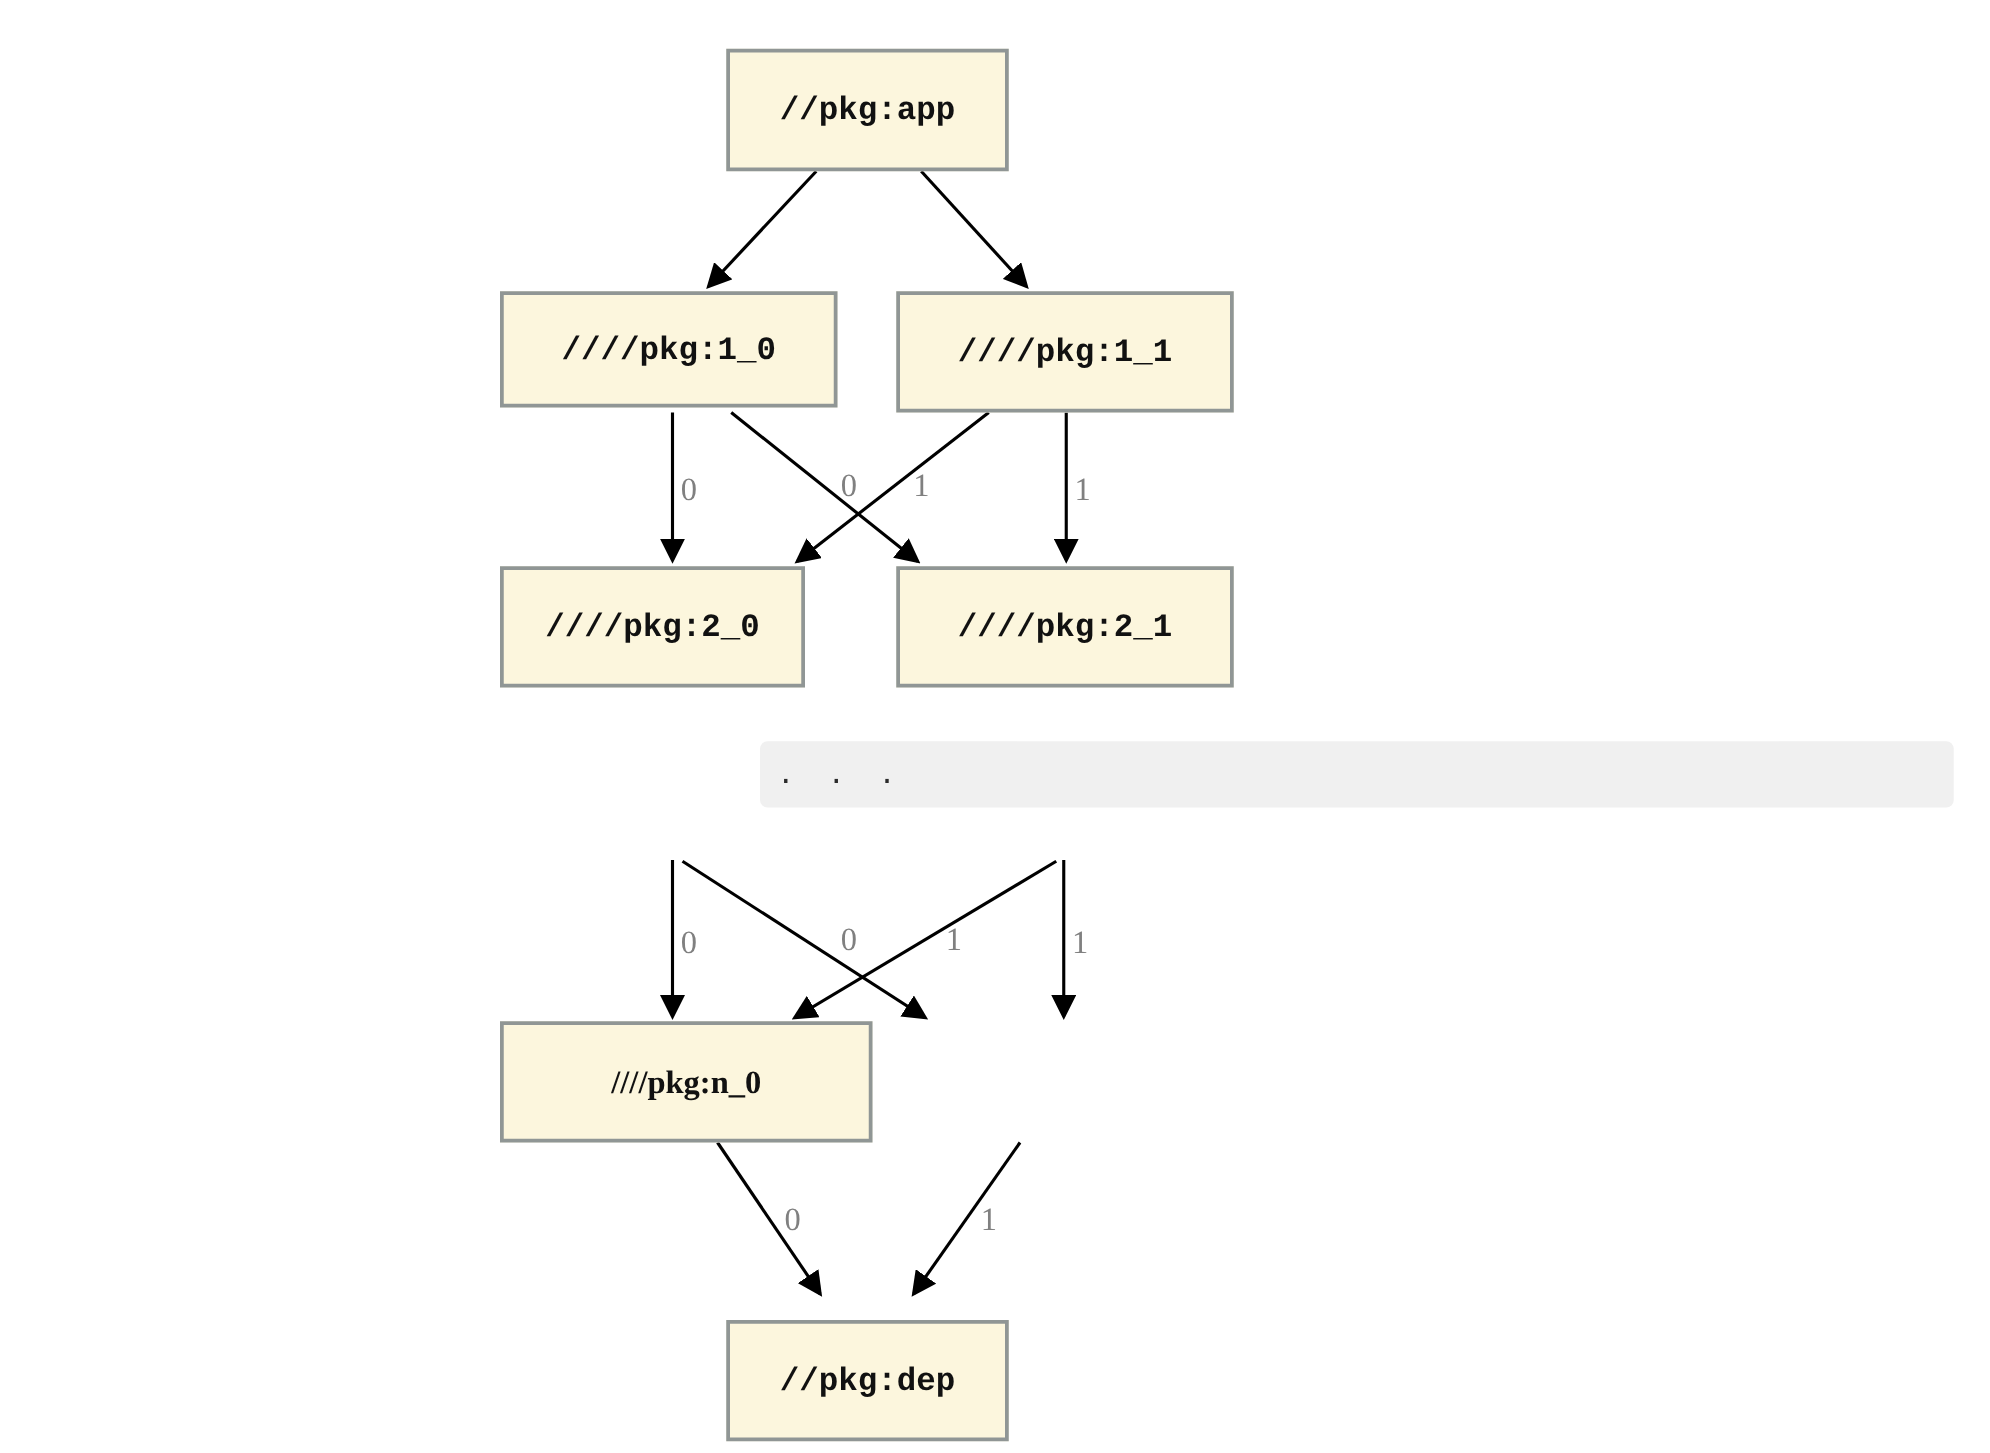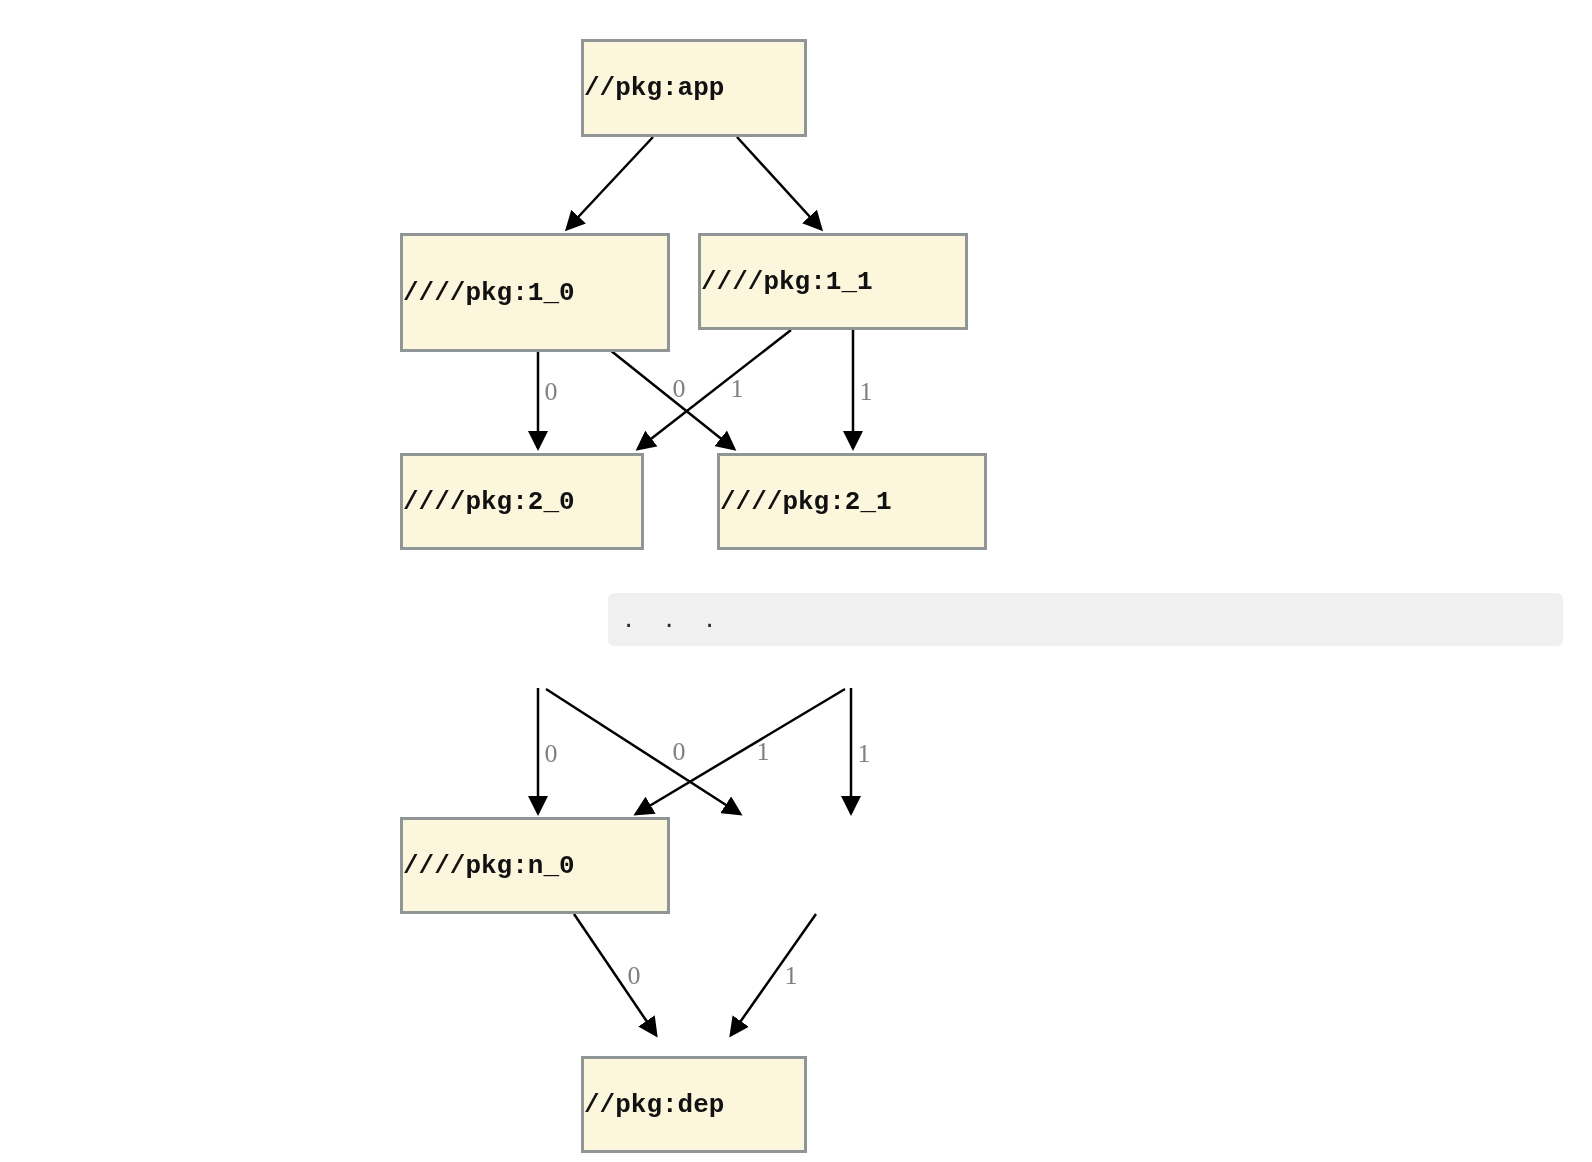--- a/index.html
+++ b/index.html
@@ -31,32 +31,33 @@
     font-size: 26px;
     fill: #808080;
   }
   .node {
     position: absolute;
     box-sizing: border-box;
     background: #fcf6dd;
     border: 3px solid #909695;
     display: flex;
     align-items: center;
+    justify-content: center;
     font-family: "Liberation Mono", monospace;
     font-weight: bold;
     font-size: 26px;
     color: #111111;
     white-space: nowrap;
   }
   .n-app  { left: 581px; top: 39px;   width: 226px; height: 98px; }
-  .n-1-0  { left: 400px; top: 233px;  width: 270px; height: 119px; }
-  .n-1-1  { left: 698px; top: 233px;  width: 270px; height: 97px; }
+  .n-1-0  { left: 400px; top: 233px;  width: 270px; height: 93px; }
+  .n-1-1  { left: 717px; top: 233px;  width: 270px; height: 97px; }
   .n-2-0  { left: 400px; top: 453px;  width: 244px; height: 97px; }
   .n-2-1  { left: 717px; top: 453px;  width: 270px; height: 97px; }
-  .n-n-0  { left: 400px; top: 817px;  width: 270px; height: 97px; }
+  .n-n-0  { left: 400px; top: 817px;  width: 298px; height: 97px; font-family: Liberation Serif, serif; }
   .n-n-1  { left: 717px; top: 817px;  width: 270px; height: 97px; }
   .n-dep  { left: 581px; top: 1056px; width: 226px; height: 97px; }
   .separator {
     position: absolute;
     left: 608px;
     top: 593px;
     width: 955px;
     height: 53px;
     box-sizing: border-box;
     background: #f0f0f0;

